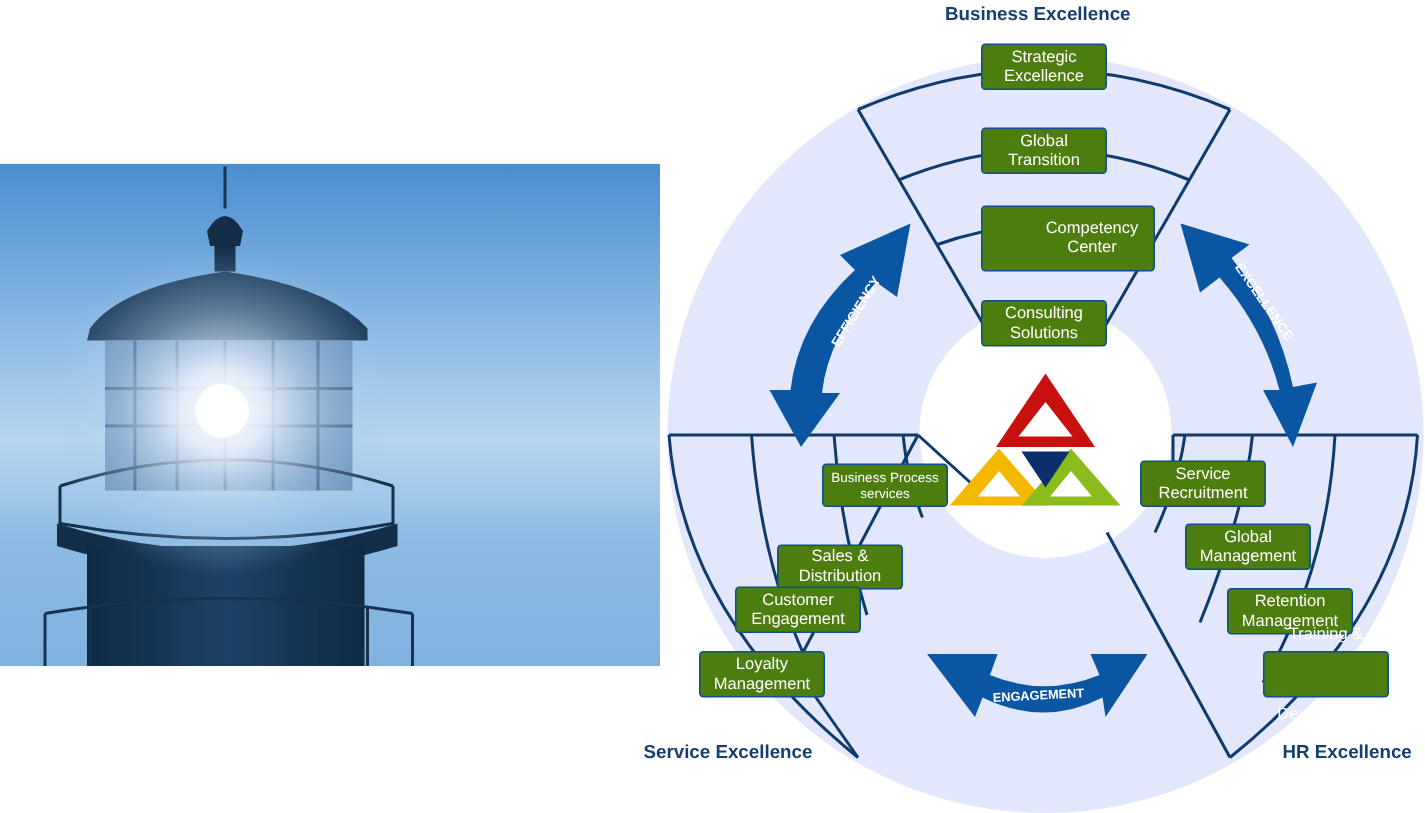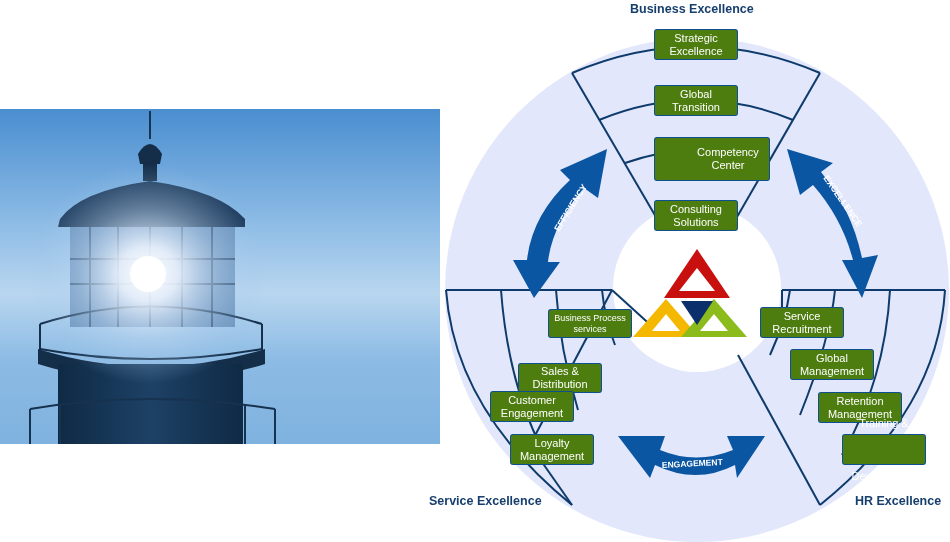--- a/index.html
+++ b/index.html
@@ -173,21 +173,21 @@
       <span>services</span>
     </div>
   <div class="box" style="left:519px;top:364px;width:82px;height:28px;">
       <span>Sales &amp;</span>
       <span>Distribution</span>
     </div>
   <div class="box" style="left:491px;top:392px;width:82px;height:29px;">
       <span>Customer</span>
       <span>Engagement</span>
     </div>
-  <div class="box" style="left:467px;top:435px;width:82px;height:29px;margin-left:44px;">
+  <div class="box" style="left:467px;top:435px;width:82px;height:29px;">
       <span>Loyalty</span>
       <span>Management</span>
     </div>
 
   <div class="box" style="left:761px;top:308px;width:82px;height:29px;">
       <span>Service</span>
       <span>Recruitment</span>
     </div>
   <div class="box" style="left:791px;top:350px;width:82px;height:29px;">
       <span>Global</span>

